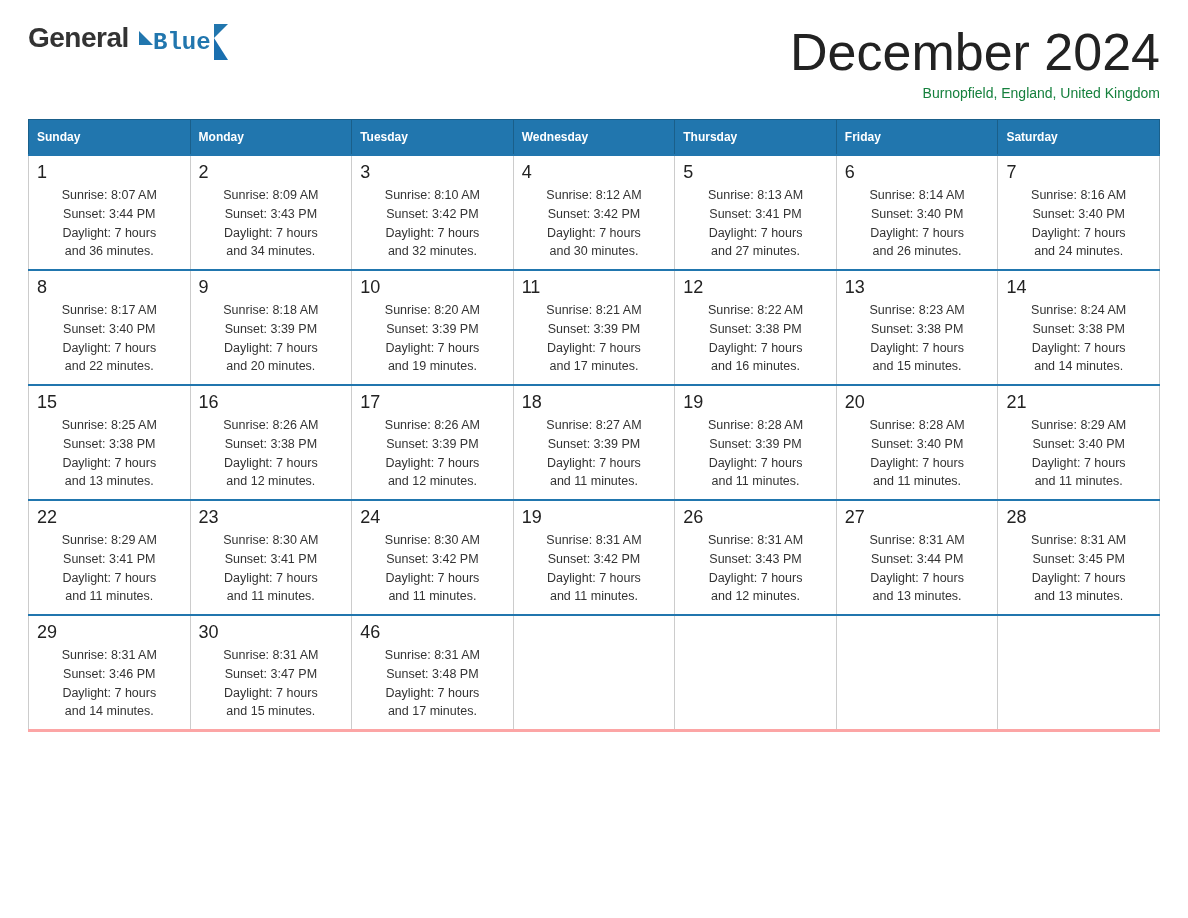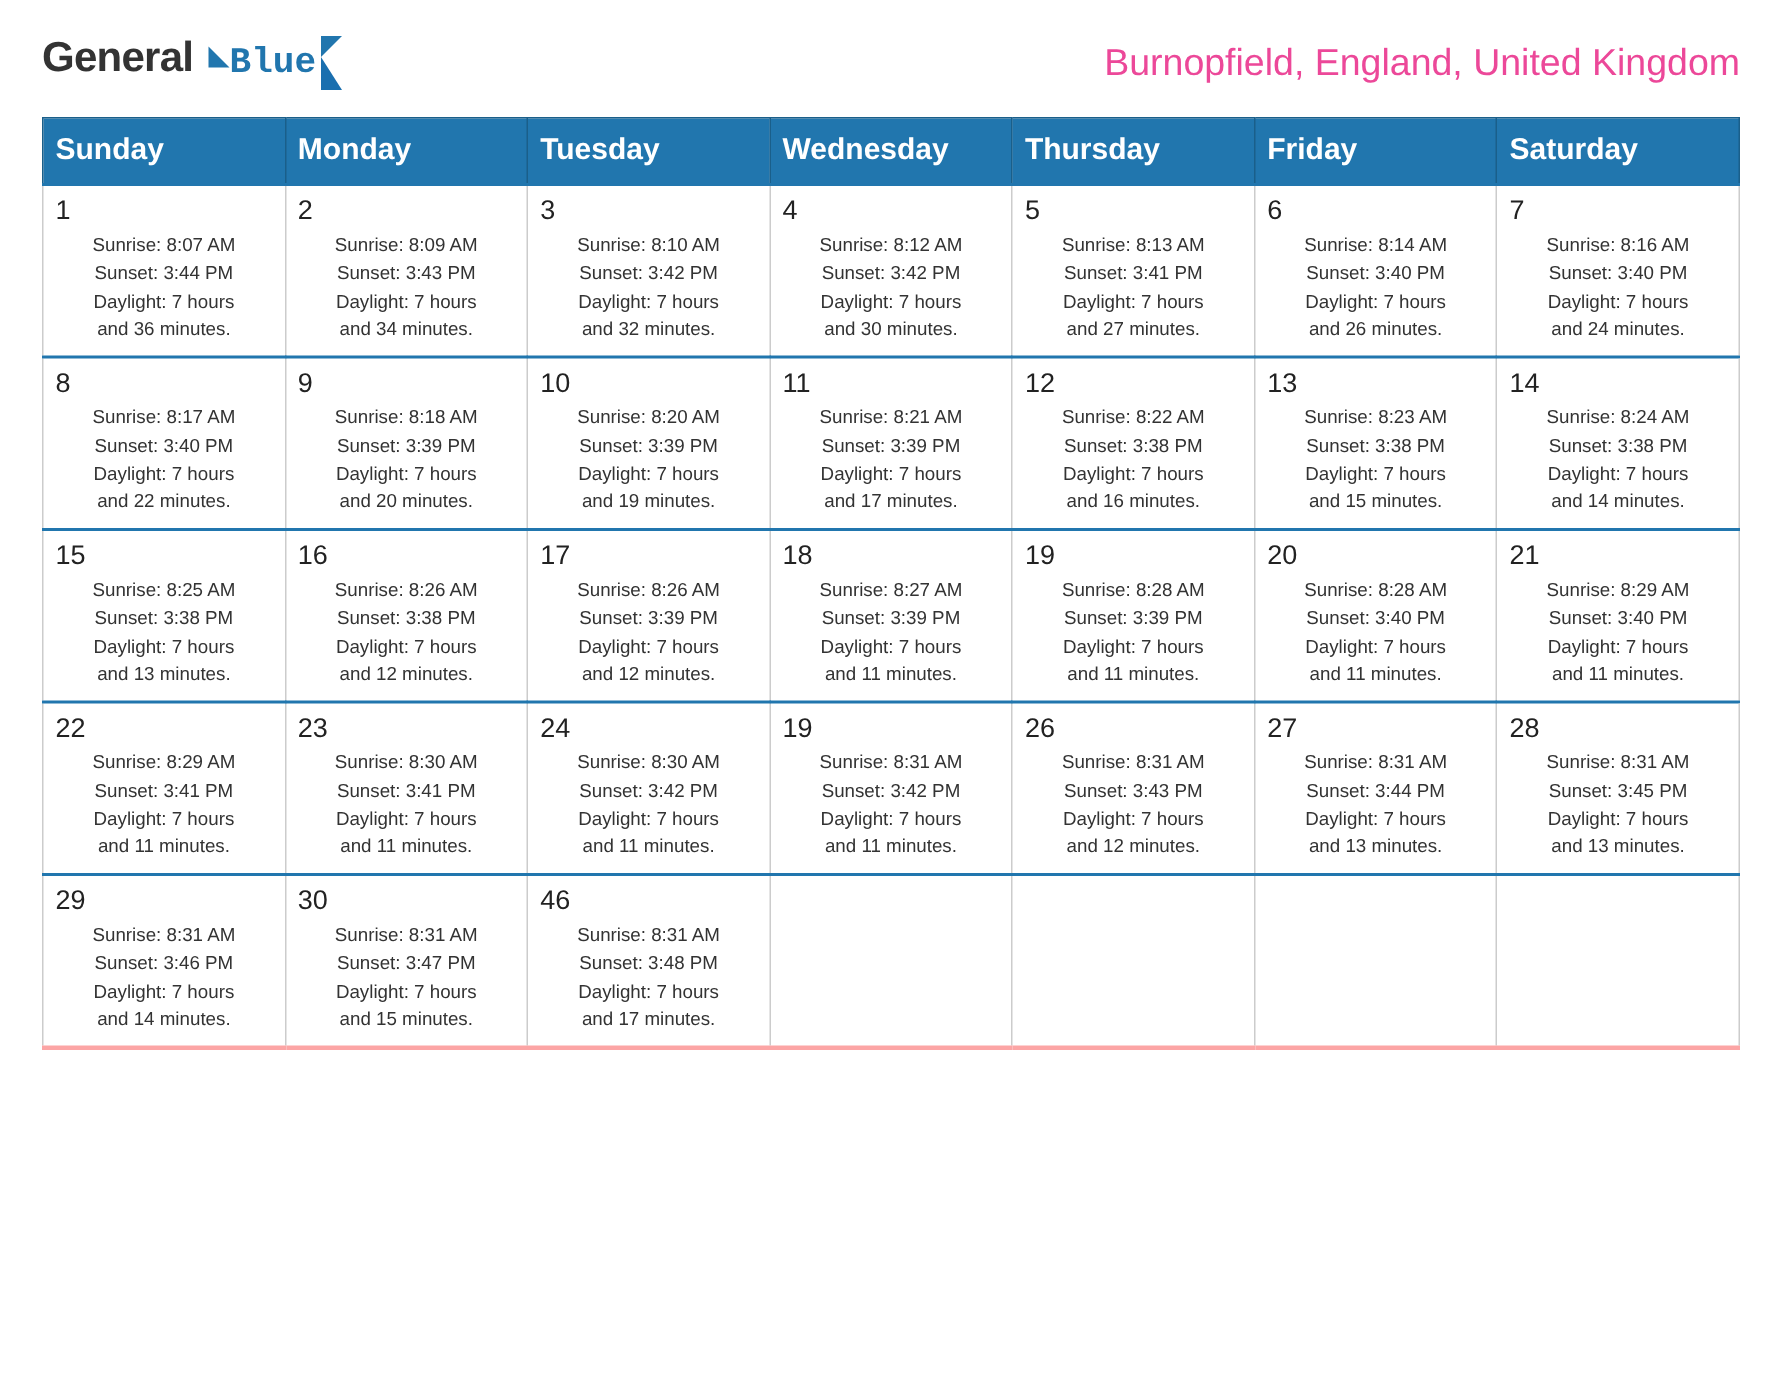--- a/index.html
+++ b/index.html
@@ -48,33 +48,33 @@
     .title-block {
       text-align: right;
     }
     .month-year {
       font-size: 52px;
       font-weight: normal;
       color: #222;
       line-height: 1.1;
     }
     .location {
-      font-size: 25px;
-      color: #ec4899;
+      font-size: 14px;
+      color: #15803d;
       margin-top: 4px;
     }
     table {
       width: 100%;
       border-collapse: collapse;
       table-layout: fixed;
     }
     thead tr th {
       background-color: #2176ae;
       color: #fff;
-      font-size: 20px;
+      font-size: 12px;
       font-weight: bold;
       padding: 10px 8px;
       text-align: left;
       border: 1px solid #1a5f8a;
     }
     tbody tr td {
       vertical-align: top;
       padding: 6px 8px 8px 8px;
       border-left: 1px solid #ccc;
       border-right: 1px solid #ccc;
@@ -120,20 +120,21 @@
   <div class="logo">
     <div class="logo-general">
       General
     </div>
     <div class="logo-blue-bar">
       <span class="logo-blue-label">Blue</span>
       <div class="logo-triangle"></div>
     </div>
   </div>
   <div class="title-block">
+    <div class="month-year">December 2024</div>
     <div class="location">Burnopfield, England, United Kingdom</div>
   </div>
 </div>
 
 <table>
   <thead>
     <tr>
 
     <th>Sunday</th>
         <th>Monday</th>

